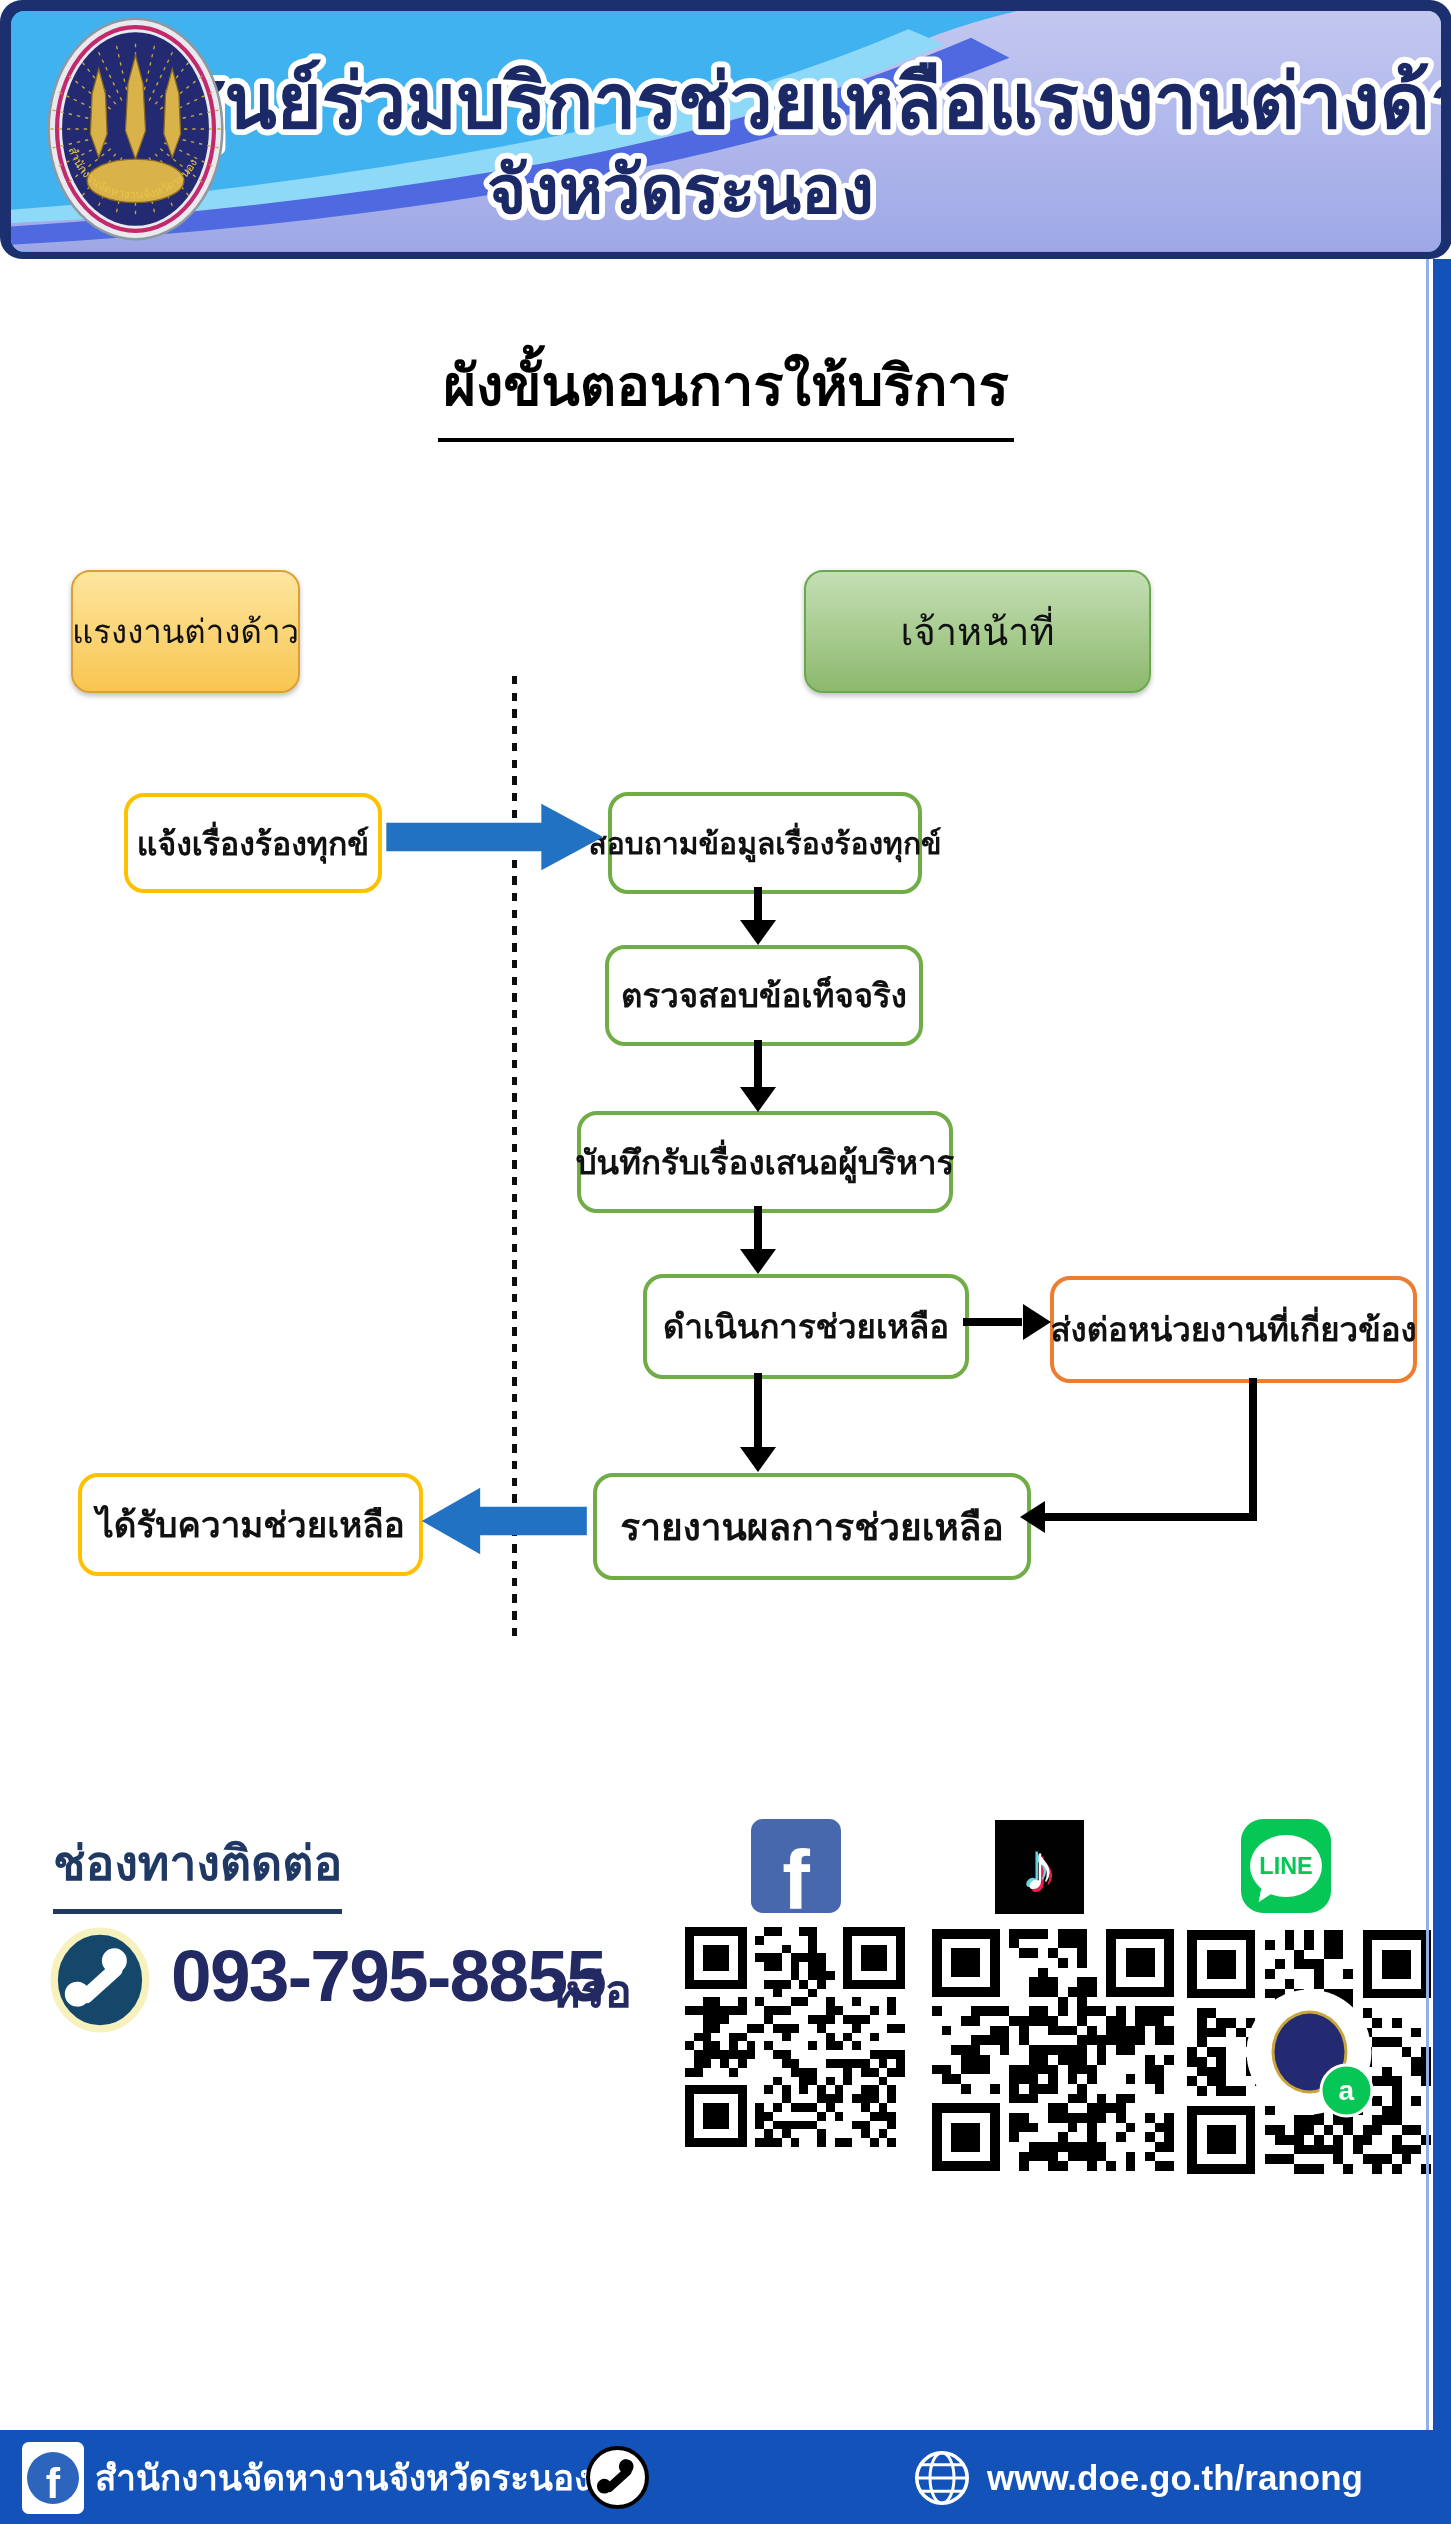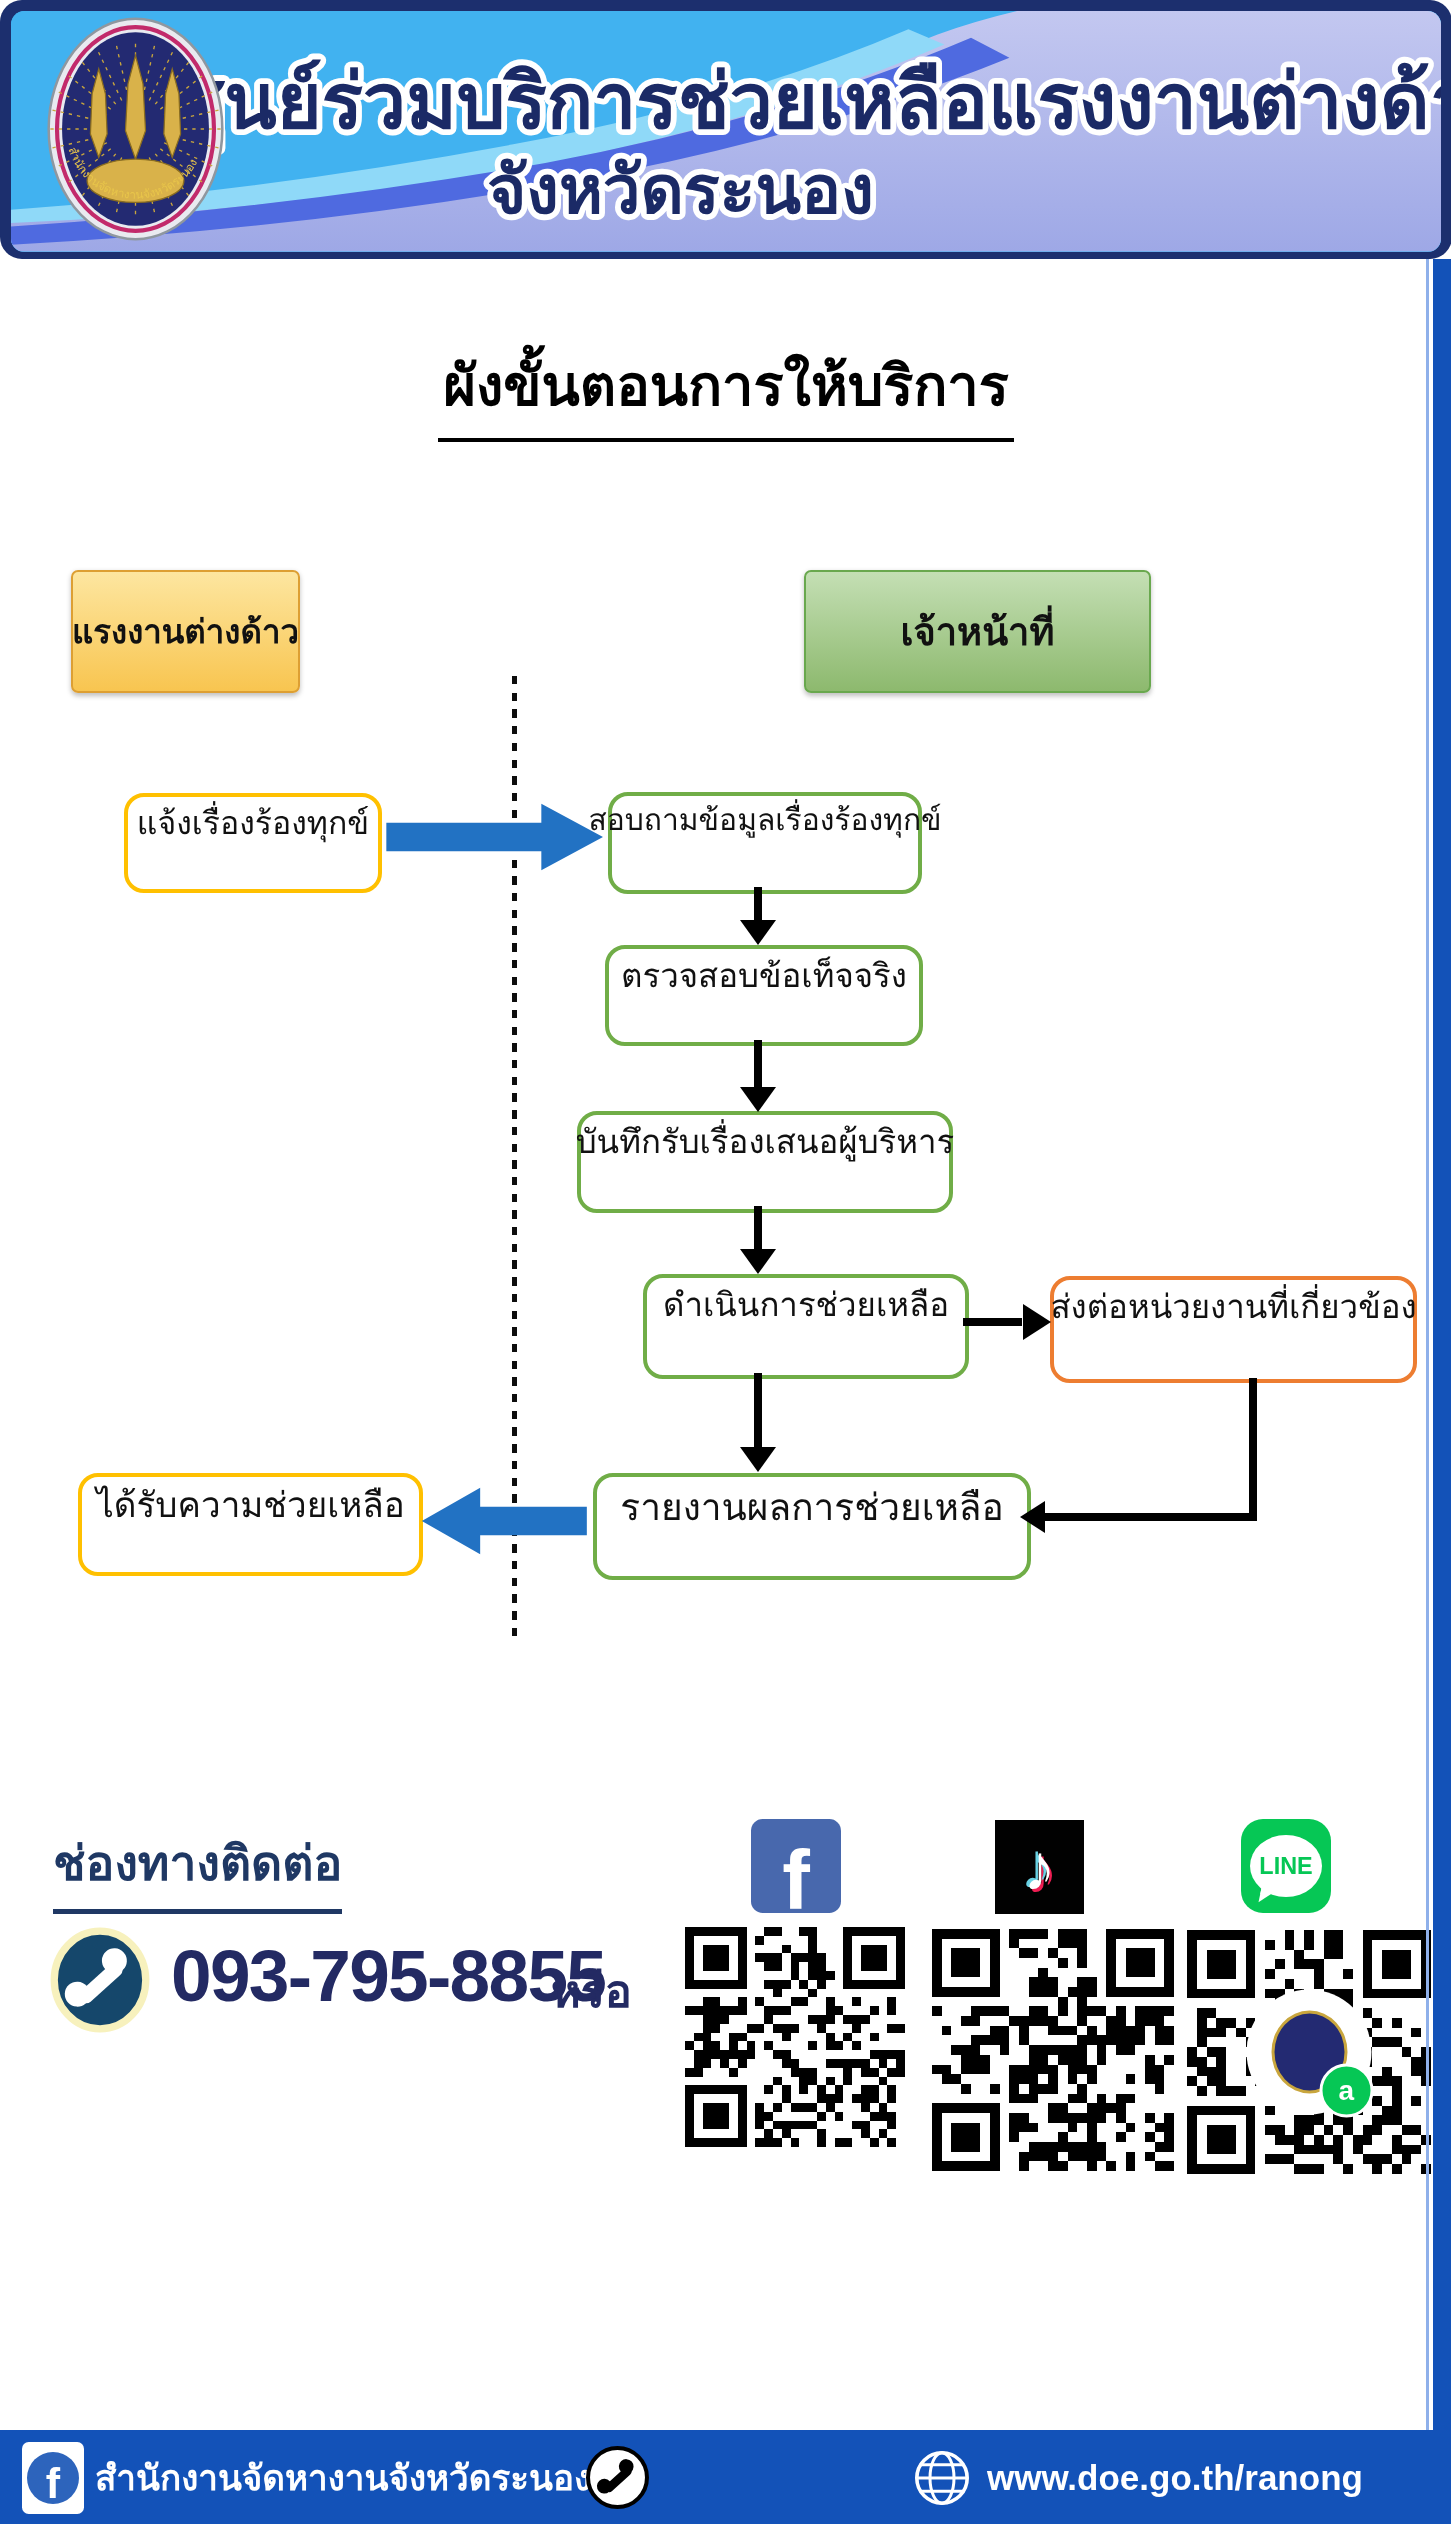--- a/index.html
+++ b/index.html
@@ -12,33 +12,33 @@
   #header-waves{position:absolute;inset:0;width:100%;height:100%;}
   #header-titles{position:absolute;inset:0;width:100%;height:100%;}
   .hdr-title{font-weight:bold;fill:#1b2a66;stroke:#ffffff;stroke-width:14px;paint-order:stroke fill;stroke-linejoin:round;}
   #logo{position:absolute;left:47px;top:16.7px;width:177px;height:224px;}
 
   
   #flow-title{position:absolute;left:0;top:341px;width:1452px;text-align:center;}
   #flow-title span{display:inline-block;font-size:56px;font-weight:bold;color:#000;border-bottom:4.2px solid #000;padding:0 5px 8.3px 5px;letter-spacing:0;}
 
   
-  .lane{position:absolute;display:flex;align-items:center;justify-content:center;border-radius:7px;font-weight:bold;color:#111;white-space:nowrap;}
+  .lane{position:absolute;display:flex;align-items:center;justify-content:center;border-radius:19px;font-weight:normal;color:#111;white-space:nowrap;}
   #lane-migrant{left:71px;top:570px;width:225px;height:119px;font-size:33px;
      background:linear-gradient(#fde6a0,#f8c550);border:2.5px solid #dd9f33;box-shadow:0 2.5px 5px rgba(0,0,0,.25);}
   #lane-officer{left:804px;top:570px;width:343px;height:119px;font-size:38px;
      background:linear-gradient(#c4dfb4,#8db96e);border:2.5px solid #69a84e;box-shadow:0 2.5px 5px rgba(0,0,0,.25);}
 
   
   #divider{position:absolute;left:512px;top:676px;width:5px;height:964px;
      background:repeating-linear-gradient(to bottom,#0d0d0d 0 8.3px,transparent 8.3px 16.7px);}
 
   
-  .node{position:absolute;background:#fff;border-radius:20px;display:flex;align-items:flex-start;justify-content:center;
-        color:#111;white-space:nowrap;text-align:center;}
+  .node{position:absolute;background:#fff;border-radius:20px;display:flex;align-items:center;justify-content:center;
+        color:#111;white-space:nowrap;text-align:center;font-weight:bold;}
   .b-green{border:4.2px solid #70ad47;}
   .b-yellow{border:4.2px solid #ffc000;}
   .b-orange{border:4.2px solid #ed7d31;}
   #n-notify  {left:124px;top:793px;width:250px;height:92px;font-size:32px;}
   #n-inquire {left:608px;top:792px;width:306px;height:94px;font-size:30px;}
   #n-verify  {left:605px;top:945px;width:310px;height:93px;font-size:33px;}
   #n-record  {left:577px;top:1111px;width:368px;height:94px;font-size:33px;}
   #n-assist  {left:643px;top:1274px;width:318px;height:97px;font-size:33px;}
   #n-forward {left:1050px;top:1276px;width:359px;height:99px;font-size:33px;}
   #n-report  {left:593px;top:1473px;width:430px;height:99px;font-size:37px;}

